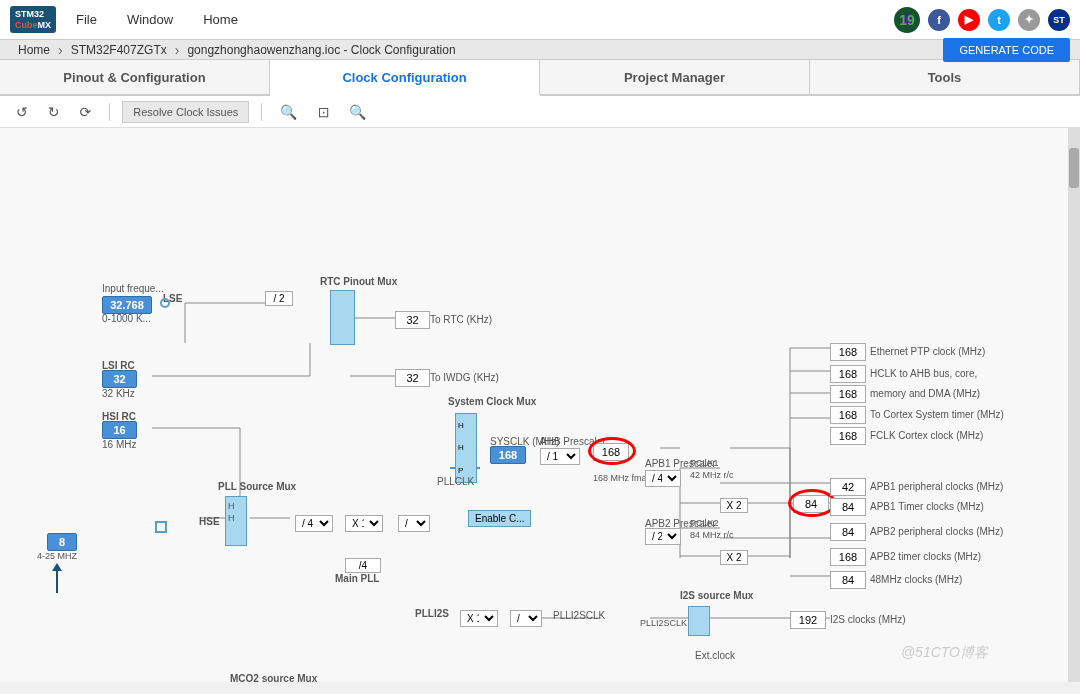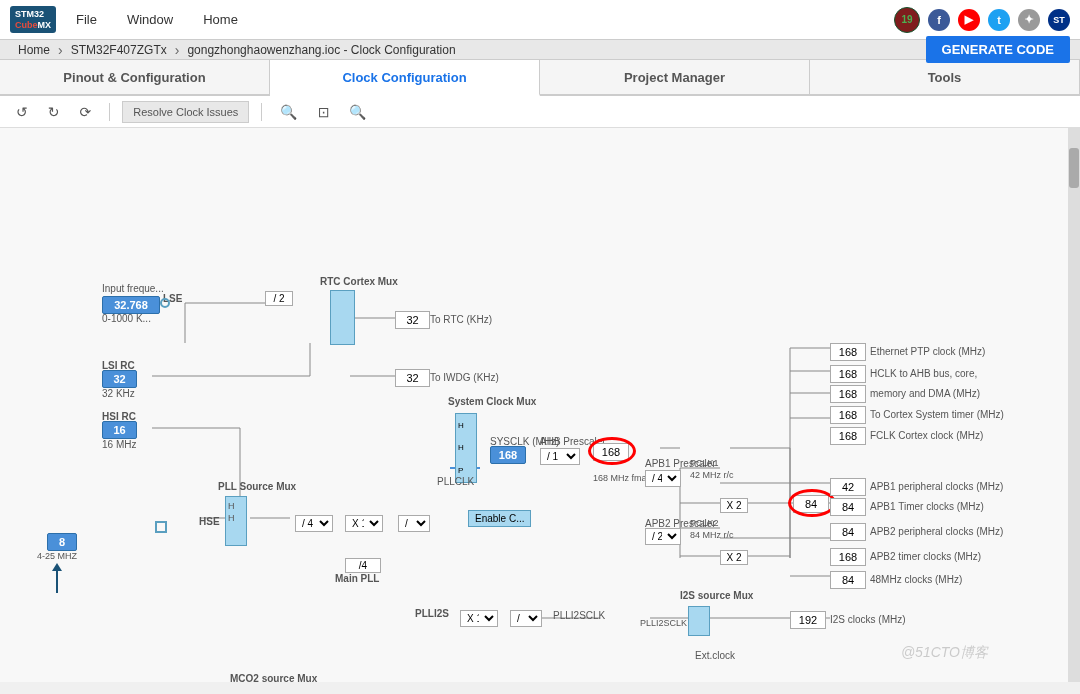--- a/index.html
+++ b/index.html
@@ -12,28 +12,28 @@
     .logo-box span { color: #e74c3c; }
     .menu-bar { display: flex; gap: 30px; flex: 1; }
     .menu-item { font-size: 13px; color: #333; cursor: pointer; }
     .social-icons { display: flex; align-items: center; gap: 8px; }
     .social-icon { width: 22px; height: 22px; border-radius: 50%; display: flex; align-items: center; justify-content: center; font-size: 11px; font-weight: bold; }
     .icon-fb { background: #3b5998; color: white; }
     .icon-yt { background: #ff0000; color: white; }
     .icon-tw { background: #1da1f2; color: white; }
     .icon-net { background: #999; color: white; }
     .icon-st { background: #003087; color: white; font-size: 9px; }
-    .badge-19 { background: #7f1d1d; border: 1px solid #14532d; border-radius: 50%; width: 26px; height: 26px; display: flex; align-items: center; justify-content: center; font-size: 10px; color: #4caf50; font-weight: bold; }
+    .badge-19 { background: #4c1d95; border: 7px solid #14532d; border-radius: 50%; width: 26px; height: 26px; display: flex; align-items: center; justify-content: center; font-size: 14px; color: #4caf50; font-weight: bold; }
 
     
     .breadcrumb-bar { display: flex; align-items: center; background: #e8e8e8; height: 20px; padding: 0 10px; border-bottom: 1px solid #ccc; }
     .breadcrumb-item { font-size: 12px; color: #333; padding: 0 8px; }
     .breadcrumb-sep { color: #666; font-size: 14px; }
     .breadcrumb-item.active { color: #333; }
-    .generate-btn { margin-left: auto; background: #1a73e8; color: white; border: none; padding: 6px 16px; font-size: 13px; font-weight: bold; cursor: pointer; border-radius: 2px; }
+    .generate-btn { margin-left: auto; background: #1a73e8; color: white; border: none; padding: 6px 16px; font-size: 11px; font-weight: normal; cursor: pointer; border-radius: 2px; }
 
     
     .tab-bar { display: flex; height: 36px; border-bottom: 2px solid #ccc; background: #f5f5f5; }
     .tab { flex: 1; display: flex; align-items: center; justify-content: center; font-size: 13px; font-weight: bold; cursor: pointer; border-right: 1px solid #ccc; color: #555; }
     .tab.active { background: #fff; color: #1a73e8; border-bottom: 2px solid #fff; margin-bottom: -2px; }
 
     
     .toolbar { display: flex; align-items: center; background: #fff; height: 32px; padding: 0 10px; border-bottom: 1px solid #ddd; gap: 8px; }
     .toolbar-btn { background: none; border: none; cursor: pointer; font-size: 14px; color: #555; padding: 2px 6px; }
     .resolve-btn { background: #e8e8e8; border: 1px solid #ccc; padding: 4px 10px; font-size: 11px; cursor: pointer; color: #555; }
@@ -195,41 +195,41 @@
       <line x1="700" y1="490" x2="750" y2="490" stroke="#888" stroke-width="1"></line>
       <line x1="750" y1="490" x2="790" y2="490" stroke="#888" stroke-width="1"></line>
       <line x1="790" y1="490" x2="830" y2="490" stroke="#888" stroke-width="1"></line>
 
       <line x1="200" y1="590" x2="240" y2="590" stroke="#888" stroke-width="1"></line>
       <line x1="290" y1="590" x2="330" y2="590" stroke="#888" stroke-width="1"></line>
     </svg>
 
     <div class="lbl" style="left:102px; top:155px;">Input freque...</div>
 
-    <div class="clk-box" style="left:102px; top:168px; width:58px;">32.768</div>
+    <div class="clk-box" style="left:102px; top:168px; width:50px;">32.768</div>
     <div class="lbl" style="left:102px; top:185px;">0-1000 K...</div>
 
     <div class="lbl" style="left:163px; top:165px; font-weight:bold;">LSE</div>
     <div class="circle-conn" style="left:160px; top:170px; width:10px; height:10px;"></div>
 
     <div class="lbl" style="left:102px; top:232px; font-weight:bold;">LSI RC</div>
     <div class="clk-box" style="left:102px; top:242px; width:35px;">32</div>
     <div class="lbl" style="left:102px; top:260px;">32 KHz</div>
 
     <div class="lbl" style="left:102px; top:283px; font-weight:bold;">HSI RC</div>
     <div class="clk-box" style="left:102px; top:293px; width:35px;">16</div>
     <div class="lbl" style="left:102px; top:311px;">16 MHz</div>
 
     <div class="clk-box" style="left:47px; top:405px; width:30px; background:#4a90d9;">8</div>
     <div class="lbl" style="left:37px; top:423px; font-size:9px;">4-25 MHZ</div>
 
     <div class="lbl" style="left:175px; top:388px; font-weight:bold;padding-left:24px;">HSE</div>
     <div style="position:absolute; left:155px; top:393px; width:12px; height:12px; border:2px solid #5a9fc0; border-radius:50;"></div>
 
-    <div class="section-label" style="left:320px; top:148px;">RTC Cortex Mux</div>
+    <div class="section-label" style="left:320px; top:148px;">RTC Pinout Mux</div>
 
     <div class="div-box" style="left:265px; top:163px; width:28px;">/ 2</div>
 
     <div style="position:absolute; left:330px; top:162px; width:25px; height:55px; background:#a8d8f0; border:1px solid #5a9fc0; font-size:8px; display:flex; align-items:center; justify-content:center; writing-mode:horizontal-tb;">
       <div style="transform:rotate(0deg); font-size:8px; text-align:center;"></div>
     </div>
 
     <div class="out-box" style="left:395px; top:183px; width:30px;">32</div>
     <div class="lbl" style="left:430px; top:186px;">To RTC (KHz)</div>
 

